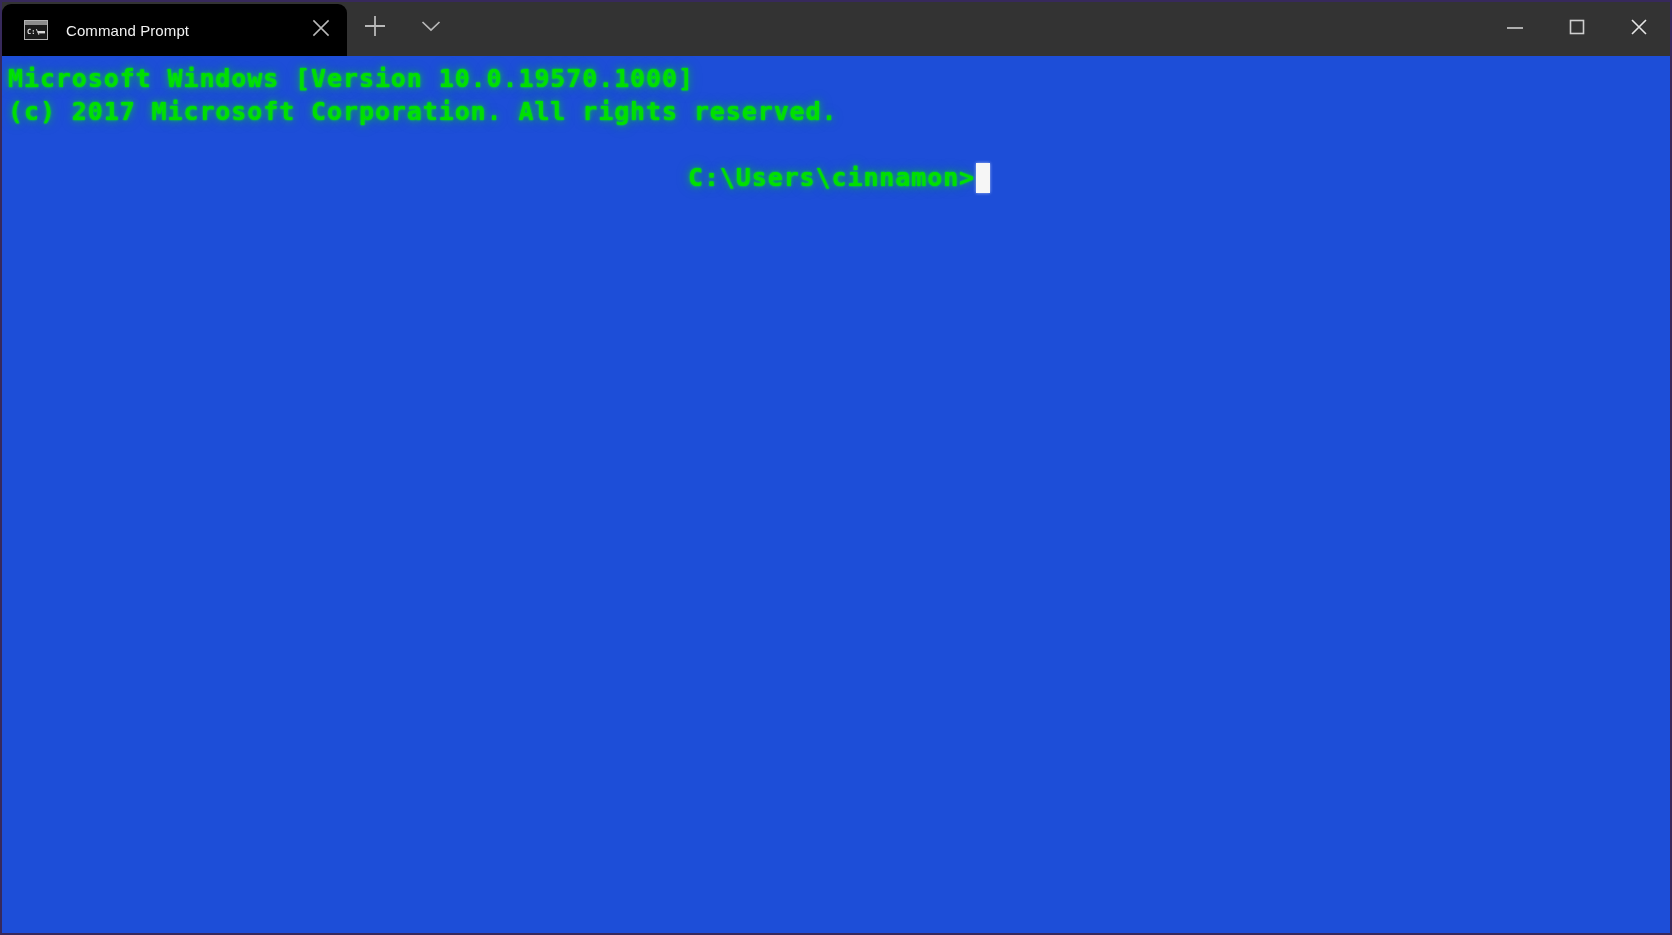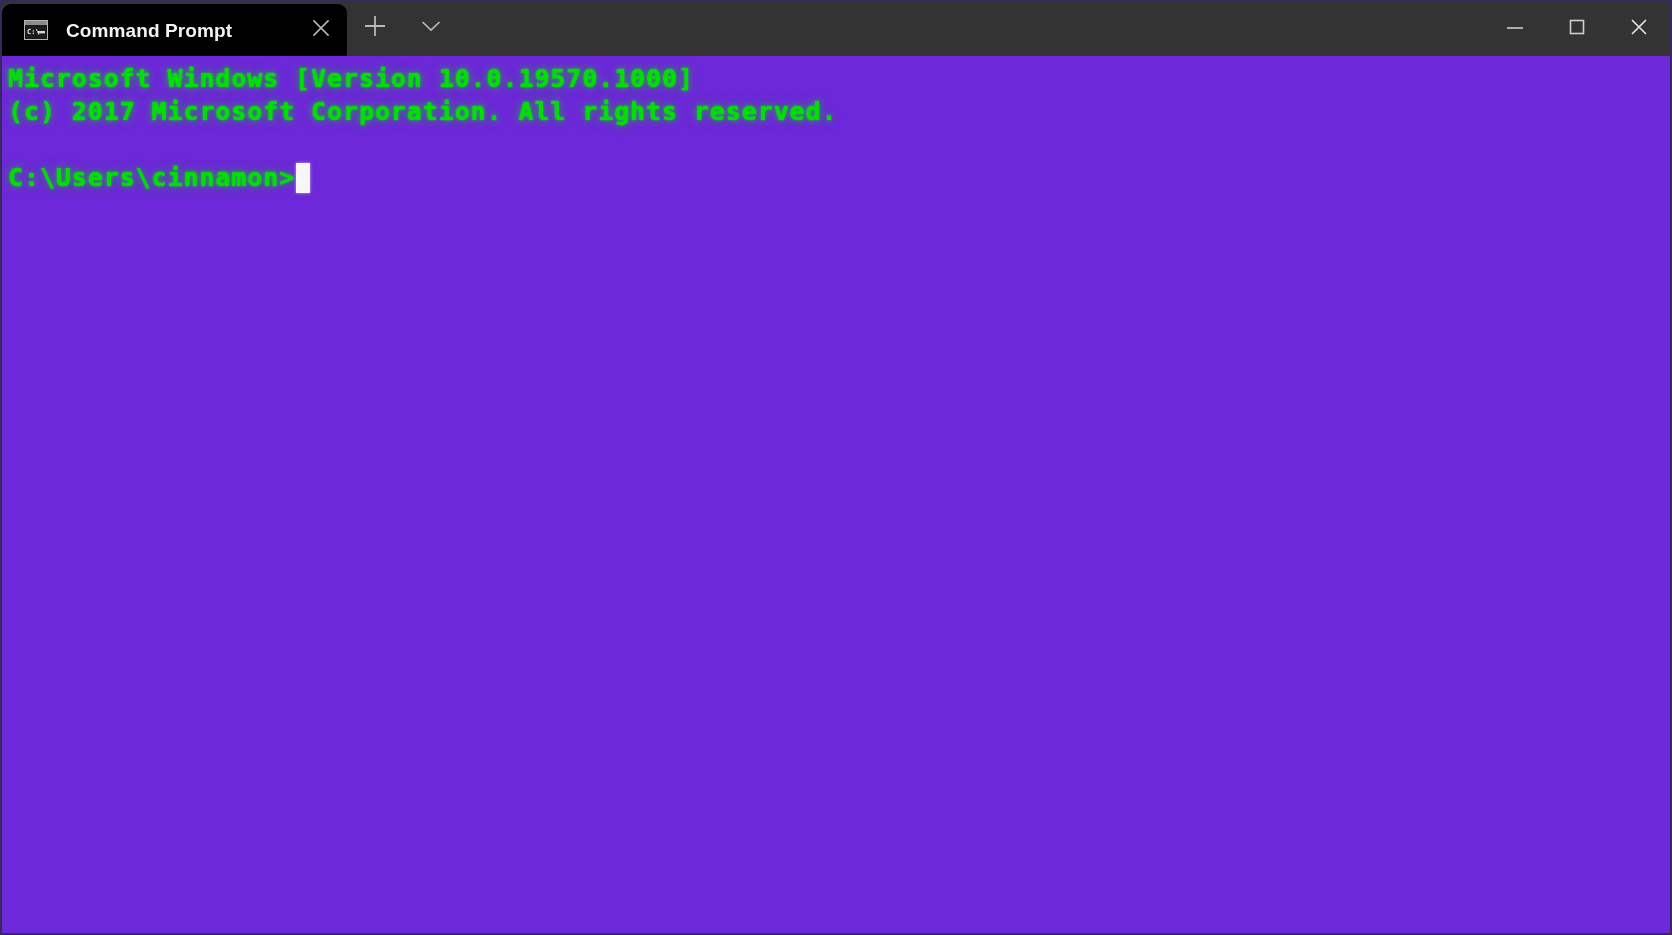--- a/index.html
+++ b/index.html
@@ -56,22 +56,22 @@
   .tab-icon {
     width: 24px;
     height: 20px;
     flex: 0 0 auto;
     margin-right: 18px;
     display: block;
   }
 
   .tab-title {
     color: #f2f2f2;
-    font-size: 19px;
-    font-weight: 700;
+    font-size: 15px;
+    font-weight: 400;
     letter-spacing: 0.1px;
     white-space: nowrap;
     flex: 1 1 auto;
     line-height: 1;
   }
 
   .tab-close {
     width: 44px;
     height: 44px;
     flex: 0 0 auto;
@@ -117,21 +117,21 @@
     display: flex;
     align-items: center;
     justify-content: center;
     cursor: pointer;
   }
 
   
   #terminal {
     position: relative;
     height: 877px;
-    background: #6d28d9;
+    background: #1d4ed8;
     padding: 6px 0 0 6px;
     overflow: hidden;
   }
 
   .term-line {
     font-family: "DejaVu Sans Mono", "Liberation Mono", monospace;
     font-size: 25px;
     font-weight: 700;
     line-height: 33px;
     height: 33px;
@@ -143,20 +143,21 @@
       0 0 14px rgba(0,190,0,0.35);
     white-space: pre;
   }
 
   .term-line.blank { color: transparent; text-shadow: none; }
 
   .prompt-row {
     display: flex;
     align-items: center;
     height: 33px;
+    justify-content: center;
   }
 
   .cursor {
     display: inline-block;
     width: 14px;
     height: 30px;
     background: #f6f6f6;
     box-shadow: 0 0 3px rgba(255,255,255,0.6);
     vertical-align: text-bottom;
     margin-left: 1px;

